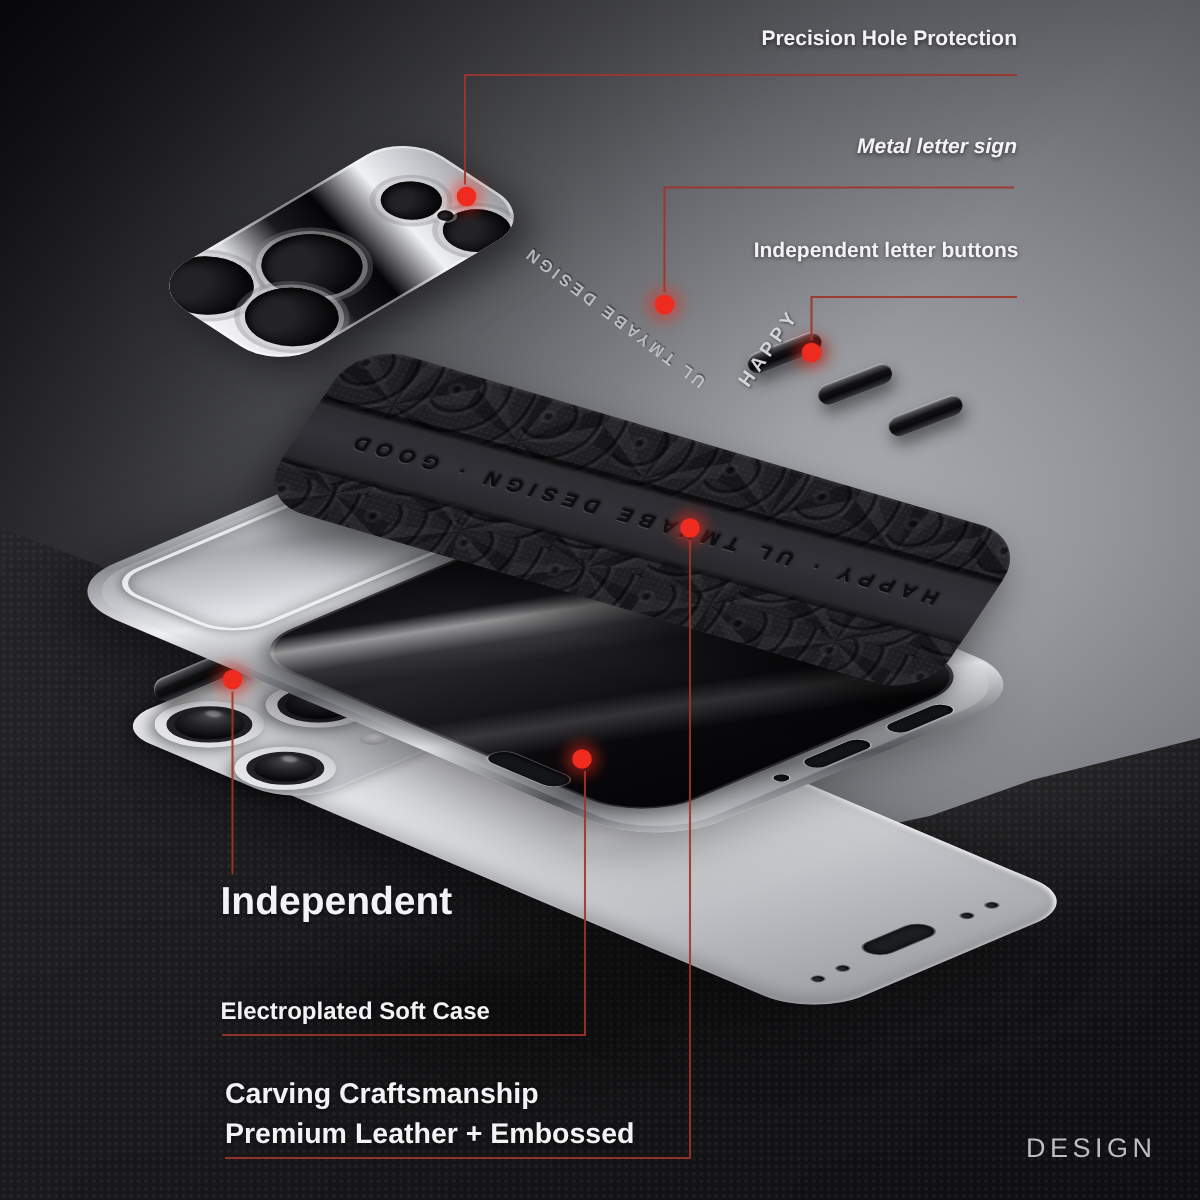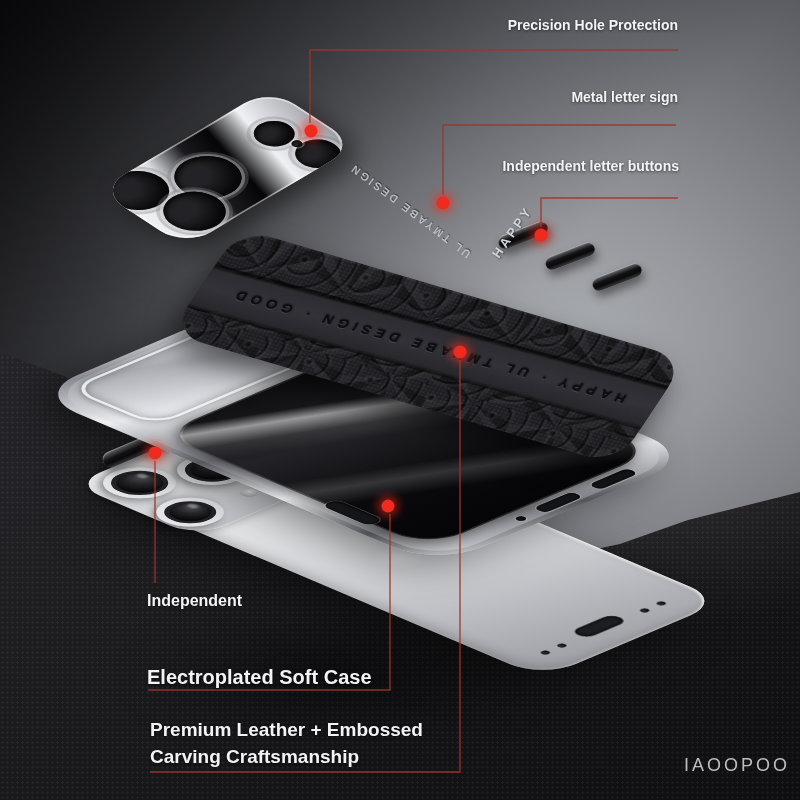--- a/index.html
+++ b/index.html
@@ -122,24 +122,24 @@
     transform:rotate(217deg);font-size:11px;font-weight:bold;letter-spacing:2.5px;
     color:rgba(216,218,224,.78);text-shadow:0 1px 1px rgba(0,0,0,.5);}
 
   
   .callout-svg{position:absolute;inset:0;z-index:25;pointer-events:none;}
   .label{position:absolute;z-index:30;color:#f3f3f5;font-weight:bold;white-space:nowrap;
     text-shadow:0 1px 3px rgba(0,0,0,.55);}
   .label-sm{font-size:14px;}
   .label-right{text-align:right;}
   .lbl-precision{right:122px;top:17px;margin-left:44px;}
-  .lbl-metal-letter{right:122px;top:89px;}
+  .lbl-metal-letter{right:122px;top:89px;font-style:italic;}
   .lbl-independent-top{right:121px;top:158px;}
-  .lbl-independent-left{left:147px;top:586px;font-size:16px;line-height:29px;}
-  .lbl-electroplated{left:147px;top:666px;font-size:20px;}
+  .lbl-independent-left{left:147px;top:586px;font-size:26px;line-height:29px;}
+  .lbl-electroplated{left:147px;top:666px;font-size:16px;}
   .lbl-premium{left:150px;top:716px;font-size:19px;line-height:27px;}
   .watermark{position:absolute;left:684px;top:755px;z-index:30;font-size:18px;letter-spacing:3px;
     color:#bcbdc0;font-weight:normal;}
 </style>
 </head>
 <body>
 
 <div class="scene">
   <div class="tl-shade"></div>
   <div class="mat"></div>
@@ -223,17 +223,17 @@
   </svg>
 
   <div class="label label-sm label-right lbl-precision">Precision Hole Protection</div>
   <div class="label label-sm label-right lbl-metal-letter">Metal letter sign</div>
   <div class="label label-sm label-right lbl-independent-top">Independent letter buttons</div>
   <div class="label lbl-independent-left">
     <div>Independent</div>
   </div>
   <div class="label lbl-electroplated">Electroplated Soft Case</div>
   <div class="label lbl-premium">
+    <div>Carving Craftsmanship</div>
     <div>Premium Leather + Embossed</div>
-    <div>Carving Craftsmanship</div>
-  </div>
-  <div class="watermark">IAOOPOO</div>
+  </div>
+  <div class="watermark">DESIGN</div>
 </div>
 
 </body></html>

